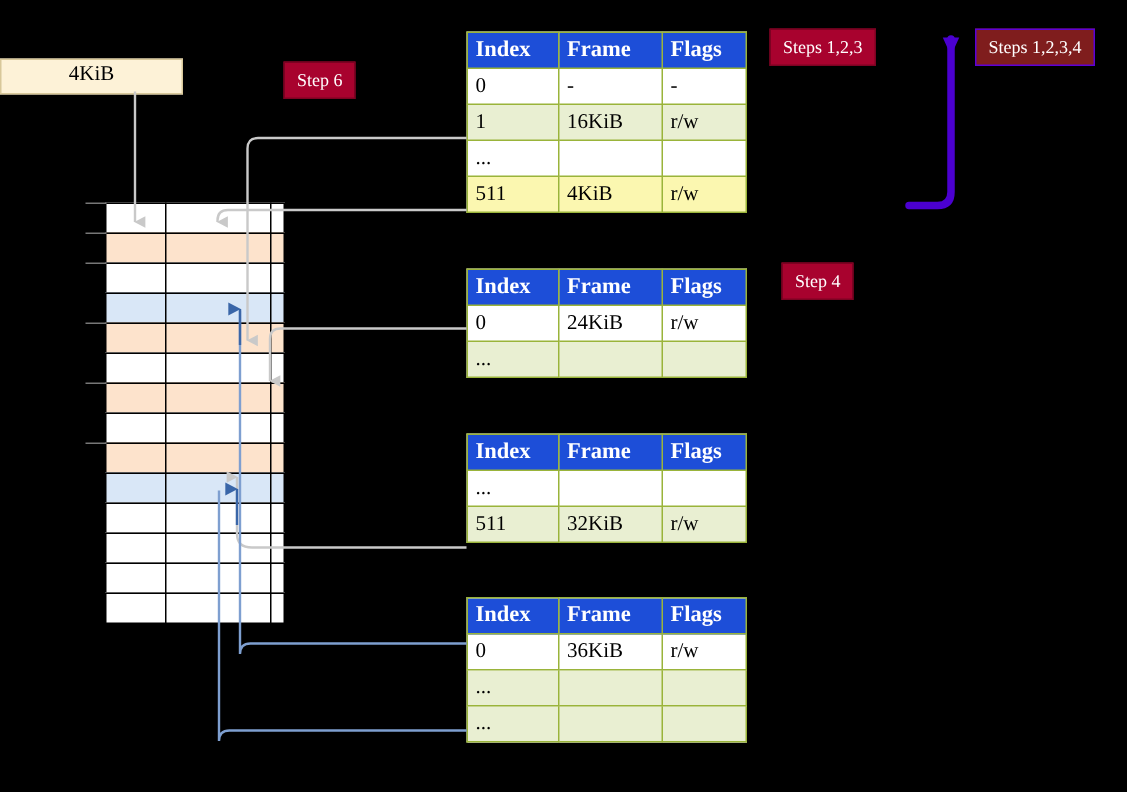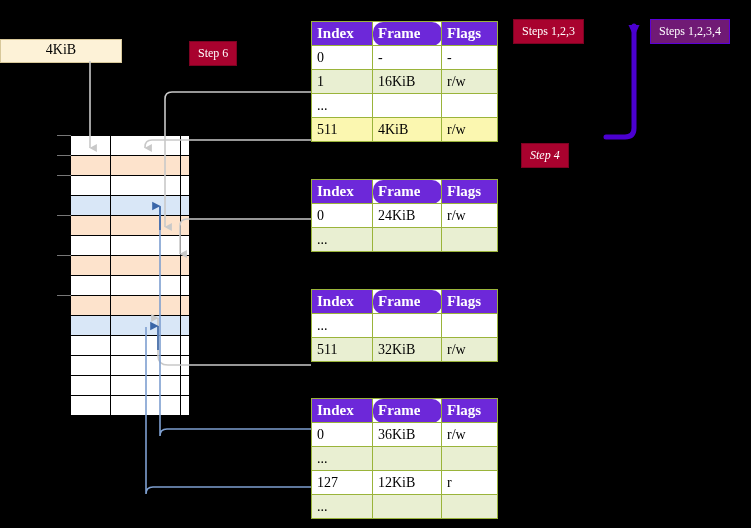--- a/index.html
+++ b/index.html
@@ -4,40 +4,40 @@
 <style>
   html,body{margin:0;padding:0;background:#000;}
   body{width:751px;height:528px;position:relative;overflow:hidden;
        font-family:"Liberation Serif",serif;}
   .canvas{position:absolute;left:0;top:0;width:751px;height:528px;}
 
   
   .badge{position:absolute;color:#fff;font-size:12px;line-height:18px;
          padding:2px 8px 3px 8px;white-space:nowrap;font-family:"Liberation Serif",serif;}
   .badge.crimson{background:#a8022e;border:1px solid #7d0222;}
-  .badge.violet{background:#701a75;border:1px solid #5c00d8;}
+  .badge.violet{background:#7f1d1d;border:1px solid #5c00d8;}
 
   
   .memlabel{position:absolute;background:#fdf2d7;border:1px solid #d8c89a;
             text-align:center;font-size:14px;color:#000;line-height:20px;}
 
   
   .ptable{position:absolute;border-collapse:collapse;background:#fff;
           border:1px solid #9ab43a;}
   .ptable td,.ptable th{border:1px solid #9ab43a;font-size:14px;
           padding:2px 5px;text-align:left;height:19px;color:#000;
           font-family:"Liberation Serif",serif;}
-  .ptable th{background:#6d28d9;color:#fff;font-weight:bold;font-size:15px;}
+  .ptable th{background:#1d4ed8;color:#fff;font-weight:bold;font-size:15px;}
   .ptable tr.alt td{background:#e9efd2;}
   .ptable tr td.hl{background:#fbf7b0;}
   .ptable td.c0{width:50px;}
   .ptable td.c1{width:58px;}
   .ptable td.c2{width:45px;}
   .ptable th.c0{width:50px;}
-  .ptable th.c1{width:58px;border-radius:10px;}
+  .ptable th.c1{width:58px;}
   .ptable th.c2{width:45px;margin-top:24px;}
 
   
   .memcol{position:absolute;}
   .memrow{position:absolute;left:0;border:1px solid #000;box-sizing:border-box;}
   .memrow.white{background:#ffffff;}
   .memrow.peach{background:#fde3cc;}
   .memrow.blue{background:#d9e7f7;}
   .vdiv{position:absolute;width:1px;background:#000;}
   .tick{position:absolute;height:1px;background:#777;}
@@ -48,21 +48,21 @@
 </head>
 <body>
 
 <div class="canvas">
 
   <div class="memlabel" style="left:0px;top:39px;width:120px;height:22px;">4KiB</div>
 
   <div class="badge crimson" style="left:189px;top:41px;">Step 6</div>
   <div class="badge crimson" style="left:513px;top:19px;">Steps 1,2,3</div>
   <div class="badge violet" style="left:650px;top:19px;">Steps 1,2,3,4</div>
-  <div class="badge crimson" style="left:521px;top:143px;font-style:italic;">Step 4</div>
+  <div class="badge crimson" style="left:521px;top:175px;">Step 4</div>
 
   <div class="memcol" style="left:70px;top:135px;width:120px;height:281px;">
 
     <div id="memrows">
         <div class="memrow white" style="top: 0px; width: 120px; height: 21px;"></div>
         <div class="memrow peach" style="top: 20px; width: 120px; height: 21px;"></div>
         <div class="memrow white" style="top: 40px; width: 120px; height: 21px;"></div>
         <div class="memrow blue" style="top: 60px; width: 120px; height: 21px;"></div>
         <div class="memrow peach" style="top: 80px; width: 120px; height: 21px;"></div>
         <div class="memrow white" style="top: 100px; width: 120px; height: 21px;"></div>
@@ -172,25 +172,20 @@
         <tr>
           <td class="c0">0</td>
           <td class="c1">36KiB</td>
           <td class="c2">r/w</td>
         </tr>
         <tr class="alt">
           <td class="c0">...</td>
           <td class="c1"></td>
           <td class="c2"></td>
         </tr>
-        <tr>
-          <td class="c0">127</td>
-          <td class="c1">12KiB</td>
-          <td class="c2">r</td>
-        </tr>
         <tr class="alt">
           <td class="c0">...</td>
           <td class="c1"></td>
           <td class="c2"></td>
         </tr>
       </tbody>
     </table>
 
   <svg class="overlay" viewBox="0 0 751 528">
     <defs>

